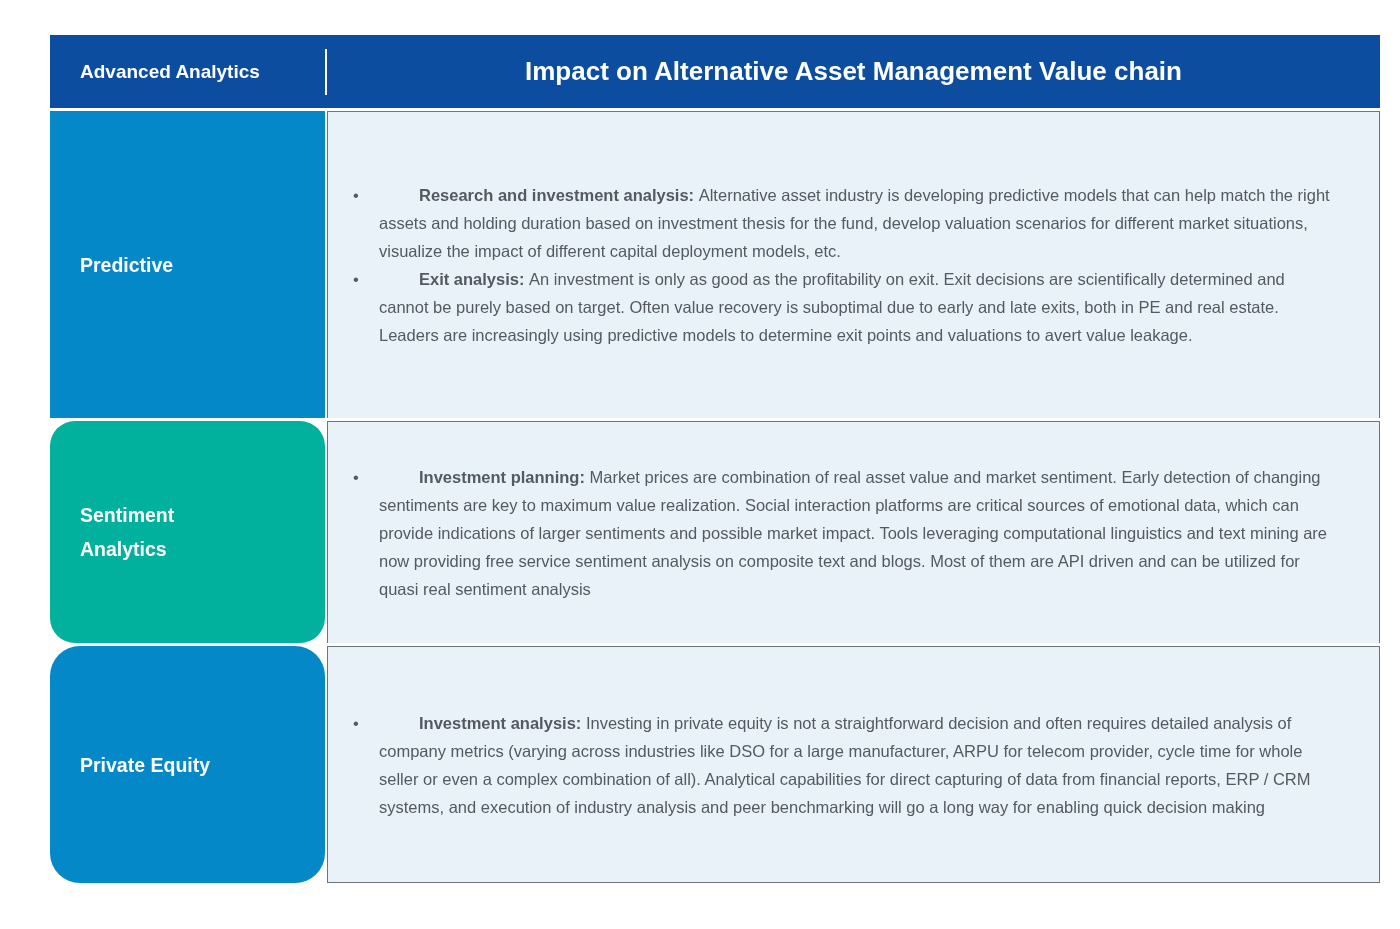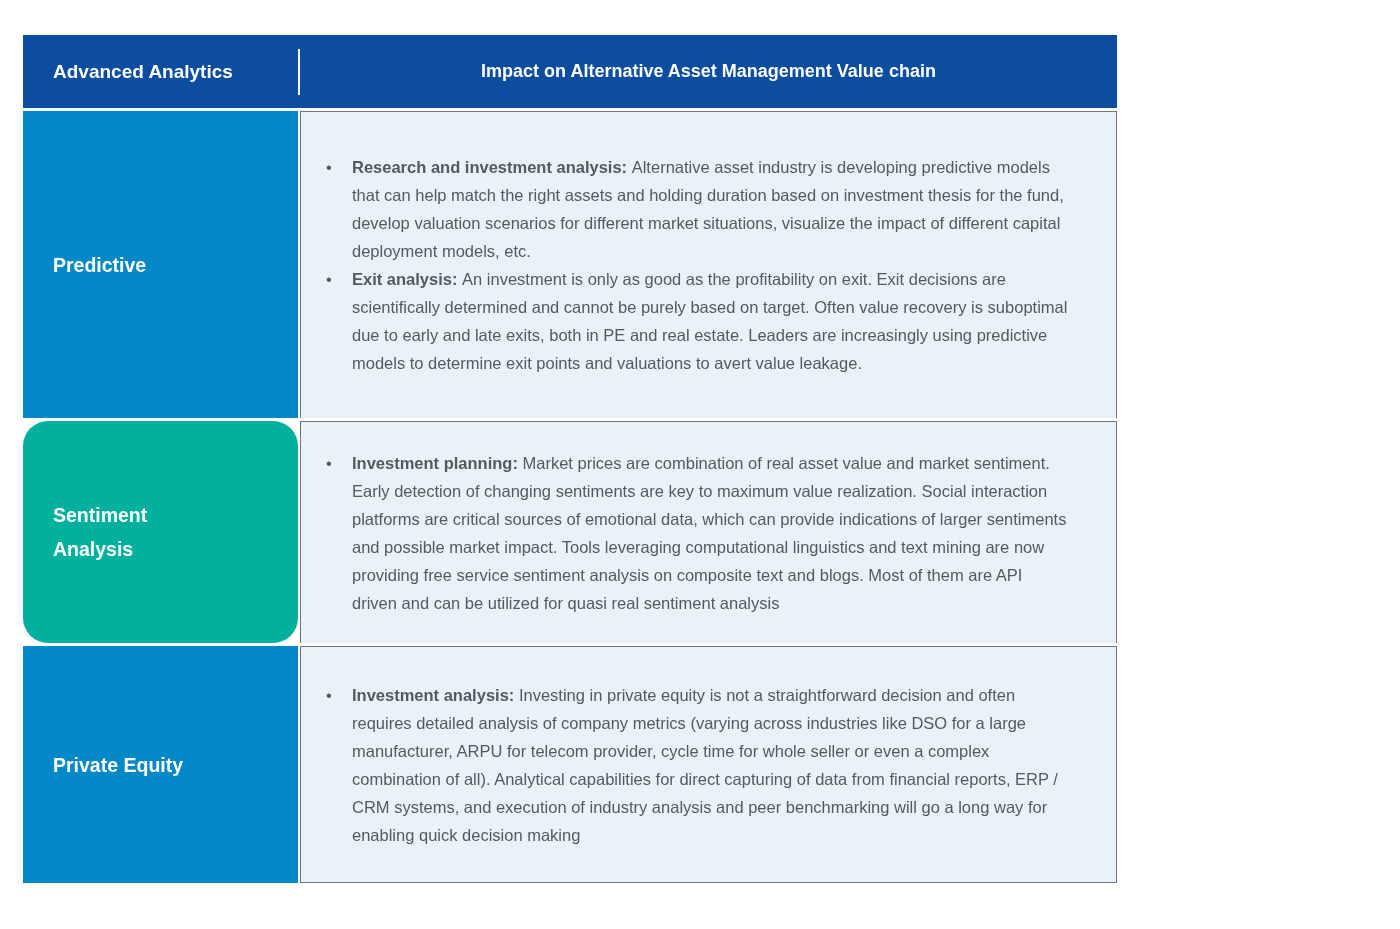--- a/index.html
+++ b/index.html
@@ -8,44 +8,44 @@
     --teal-cell:#01b19d;
     --content-bg:#e9f1f9;
     --content-text:#555a60;
     --border:#6e747c;
     --header-text:#ffffff;
   }
   *{margin:0;padding:0;box-sizing:border-box;}
   html,body{width:1400px;height:929px;background:#ffffff;
     font-family:"Liberation Sans", sans-serif;}
   .page{position:relative;width:1400px;height:929px;background:#ffffff;overflow:hidden;}
-  .table{position:absolute;left:23px;top:35px;width:1094px;}
+  .table{position:absolute;left:50px;top:35px;width:1330px;}
 
   
   .thead{position:relative;display:flex;height:73px;background:var(--header-bg);}
   .th-left{width:277px;display:flex;flex-direction:column;justify-content:center;
     padding-left:30px;color:var(--header-text);font-weight:bold;font-size:19px;line-height:32px;}
   .th-divider{position:absolute;left:275px;top:14px;width:2px;height:46px;background:#fbfdff;}
   .th-right{flex:1;display:flex;align-items:center;justify-content:center;
-    color:var(--header-text);font-weight:bold;font-size:18px;text-align:center;}
+    color:var(--header-text);font-weight:bold;font-size:26px;text-align:center;}
 
   
   .tbody{display:grid;grid-template-columns:275px 1fr;column-gap:2px;row-gap:3px;
     grid-template-rows:307px 222px 237px;margin-top:3px;}
   .label-cell{display:flex;flex-direction:column;justify-content:center;padding-left:30px;
     color:#ffffff;font-weight:bold;font-size:19.5px;line-height:34px;}
   .content-cell{background:var(--content-bg);border:1px solid var(--border);
     display:flex;flex-direction:column;justify-content:center;
     padding:20px 48px 20px 22px;}
   .content-cell.no-bottom{border-bottom:none;}
   .bullets{display:flex;flex-direction:column;}
   .bullet{display:flex;color:var(--content-text);font-size:16.5px;line-height:28px;}
   .bullet .marker{flex:0 0 29px;padding-left:3px;}
   .bullet .btext{flex:1;}
-  .bullet b{font-weight:bold;}
+  .bullet b{font-weight:bold;margin-left:40px;}
 </style>
 </head>
 <body>
 
 <div class="page">
   <div class="table">
 
     <div class="thead">
       <div class="th-left">
         <div>Advanced Analytics</div>
@@ -66,32 +66,32 @@
             </div>
             <div class="bullet">
               <span class="marker">•</span>
               <span class="btext"><b>Exit analysis: </b>An investment is only as good as the profitability on exit. Exit decisions are scientifically determined and cannot be purely based on target. Often value recovery is suboptimal due to early and late exits, both in PE and real estate. Leaders are increasingly using predictive models to determine exit points and valuations to avert value leakage.</span>
             </div>
           </div>
   </div>
 
   <div class="label-cell" style="background: rgb(1, 177, 157); border-radius: 25px;">
           <div>Sentiment</div>
-          <div>Analysis</div>
+          <div>Analytics</div>
         </div>
   <div class="content-cell no-bottom">
     <div class="bullets">
             <div class="bullet">
               <span class="marker">•</span>
               <span class="btext"><b>Investment planning: </b>Market prices are combination of real asset value and market sentiment. Early detection of changing sentiments are key to maximum value realization. Social interaction platforms are critical sources of emotional data, which can provide indications of larger sentiments and possible market impact. Tools leveraging computational linguistics and text mining are now providing free service sentiment analysis on composite text and blogs. Most of them are API driven and can be utilized for quasi real sentiment analysis</span>
             </div>
           </div>
   </div>
 
-  <div class="label-cell" style="background: rgb(5, 136, 199);">
+  <div class="label-cell" style="background: rgb(5, 136, 199); border-radius: 30px;">
           <div>Private Equity</div>
         </div>
   <div class="content-cell">
     <div class="bullets">
             <div class="bullet">
               <span class="marker">•</span>
               <span class="btext"><b>Investment analysis: </b>Investing in private equity is not a straightforward decision and often requires detailed analysis of company metrics (varying across industries like DSO for a large manufacturer, ARPU for telecom provider, cycle time for whole seller or even a complex combination of all). Analytical capabilities for direct capturing of data from financial reports, ERP / CRM systems, and execution of industry analysis and peer benchmarking will go a long way for enabling quick decision making</span>
             </div>
           </div>
   </div>

